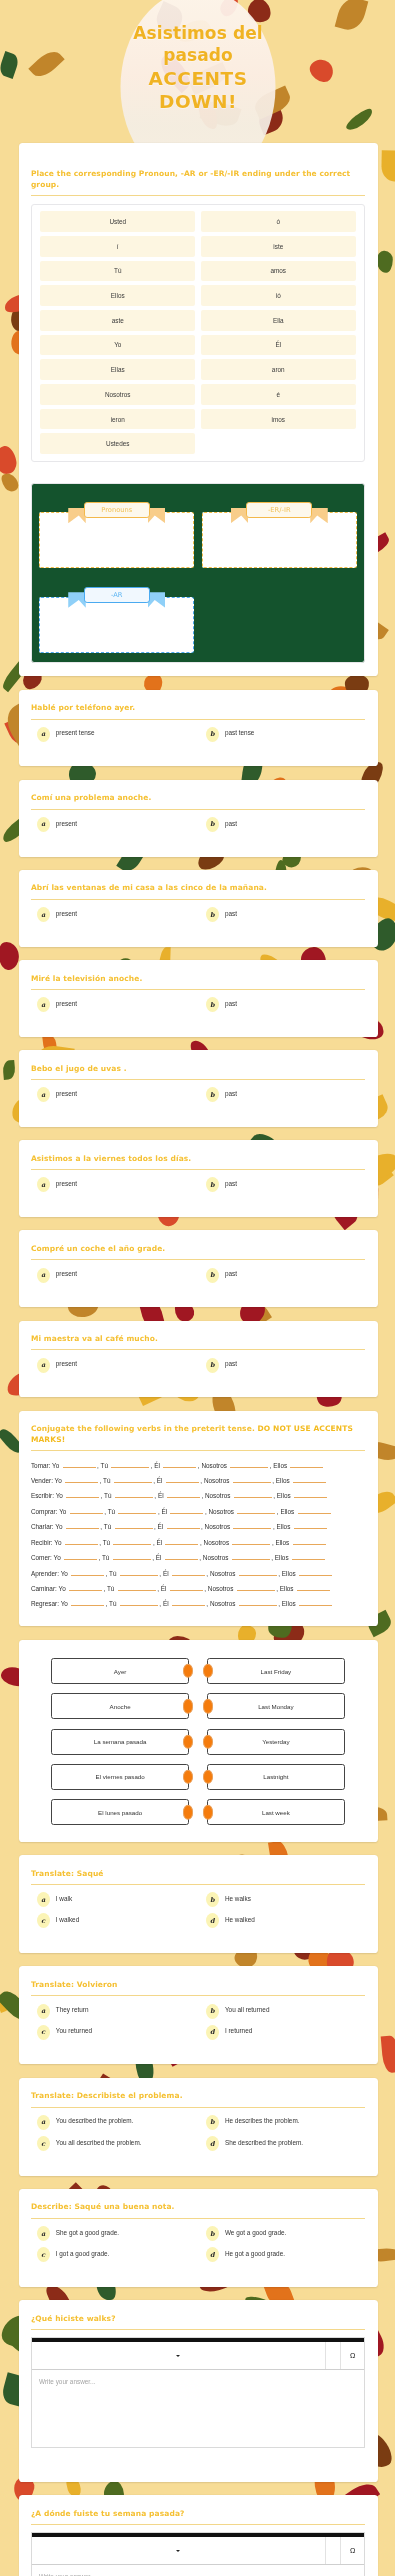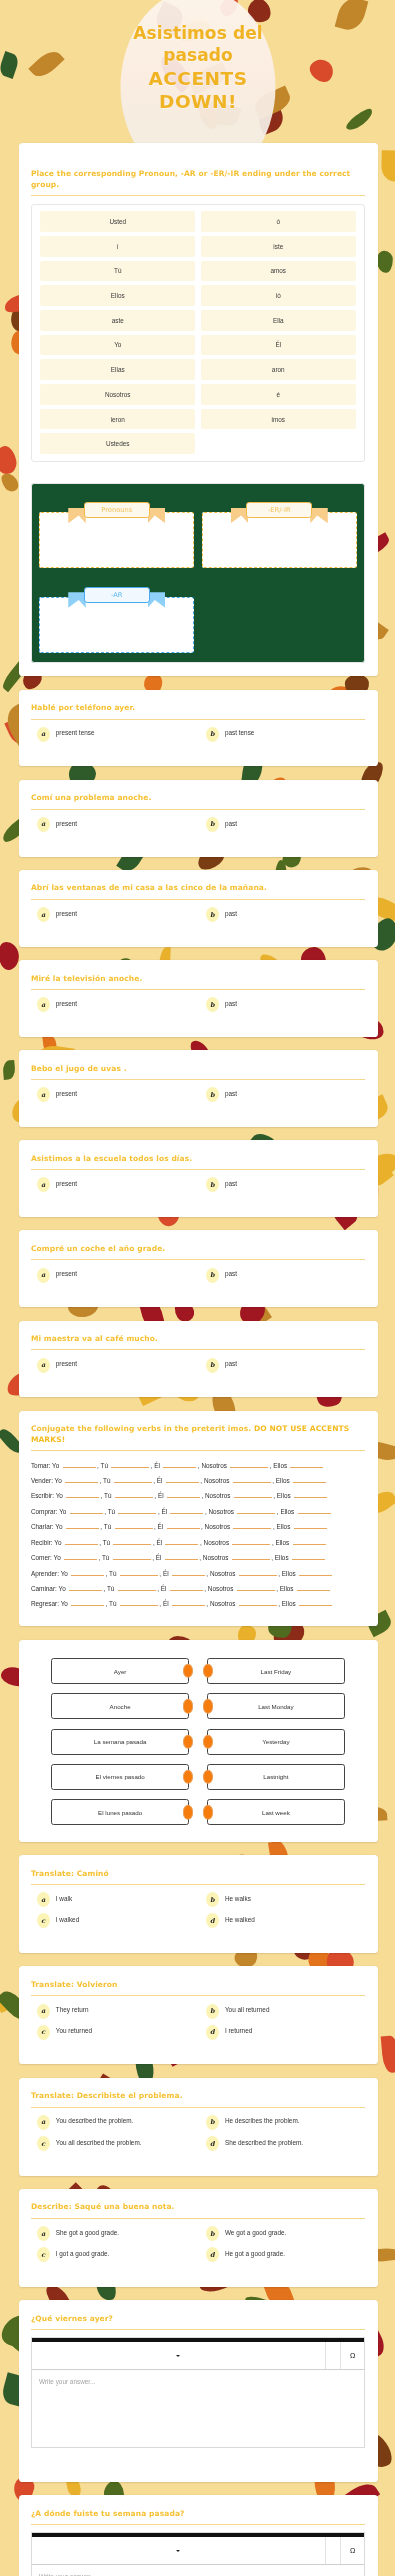--- a/index.html
+++ b/index.html
@@ -647,21 +647,21 @@
             <span class="opt-label">present</span>
           </div>
           <div class="opt">
             <span class="bubble">b</span>
             <span class="opt-label">past</span>
           </div>
         </div>
         <div class="spacer-sm"></div>
       </div>
       <div class="card">
-        <div class="q-title">Asistimos a la escuela  todos los días.</div>
+        <div class="q-title">Asistimos a la viernes  todos los días.</div>
         <div class="q-rule"></div>
         <div class="opts">
           <div class="opt">
             <span class="bubble">a</span>
             <span class="opt-label">present</span>
           </div>
           <div class="opt">
             <span class="bubble">b</span>
             <span class="opt-label">past</span>
           </div>
@@ -694,21 +694,21 @@
           <div class="opt">
             <span class="bubble">b</span>
             <span class="opt-label">past</span>
           </div>
         </div>
         <div class="spacer-sm"></div>
       </div>
     </div>
 
   <div class="card">
-    <div class="q-title"><span>Conjugate the following verbs in the preterit imos. </span><span class="shout">DO NOT USE ACCENTS MARKS!</span></div>
+    <div class="q-title"><span>Conjugate the following verbs in the preterit tense. </span><span class="shout">DO NOT USE ACCENTS MARKS!</span></div>
     <div class="q-rule"></div>
     <div class="conj-list" id="conj-list">
         <div class="conj-row"><span>Tomar</span>: <span>Yo</span> <span class="blank"></span>, <span>Tú</span> <span class="blank w2"></span>, <span>Él</span> <span class="blank"></span>, <span>Nosotros</span> <span class="blank w2"></span>, <span>Ellos</span> <span class="blank"></span></div>
         <div class="conj-row"><span>Vender</span>: <span>Yo</span> <span class="blank"></span>, <span>Tú</span> <span class="blank w2"></span>, <span>Él</span> <span class="blank"></span>, <span>Nosotros</span> <span class="blank w2"></span>, <span>Ellos</span> <span class="blank"></span></div>
         <div class="conj-row"><span>Escribir</span>: <span>Yo</span> <span class="blank"></span>, <span>Tú</span> <span class="blank w2"></span>, <span>Él</span> <span class="blank"></span>, <span>Nosotros</span> <span class="blank w2"></span>, <span>Ellos</span> <span class="blank"></span></div>
         <div class="conj-row"><span>Comprar</span>: <span>Yo</span> <span class="blank"></span>, <span>Tú</span> <span class="blank w2"></span>, <span>Él</span> <span class="blank"></span>, <span>Nosotros</span> <span class="blank w2"></span>, <span>Ellos</span> <span class="blank"></span></div>
         <div class="conj-row"><span>Charlar</span>: <span>Yo</span> <span class="blank"></span>, <span>Tú</span> <span class="blank w2"></span>, <span>Él</span> <span class="blank"></span>, <span>Nosotros</span> <span class="blank w2"></span>, <span>Ellos</span> <span class="blank"></span></div>
         <div class="conj-row"><span>Recibir</span>: <span>Yo</span> <span class="blank"></span>, <span>Tú</span> <span class="blank w2"></span>, <span>Él</span> <span class="blank"></span>, <span>Nosotros</span> <span class="blank w2"></span>, <span>Ellos</span> <span class="blank"></span></div>
         <div class="conj-row"><span>Comer</span>: <span>Yo</span> <span class="blank"></span>, <span>Tú</span> <span class="blank w2"></span>, <span>Él</span> <span class="blank"></span>, <span>Nosotros</span> <span class="blank w2"></span>, <span>Ellos</span> <span class="blank"></span></div>
         <div class="conj-row"><span>Aprender</span>: <span>Yo</span> <span class="blank"></span>, <span>Tú</span> <span class="blank w2"></span>, <span>Él</span> <span class="blank"></span>, <span>Nosotros</span> <span class="blank w2"></span>, <span>Ellos</span> <span class="blank"></span></div>
@@ -757,21 +757,21 @@
         </div>
         <div class="mbox right">
           <span class="mdot"></span>
           <span>Last week</span>
         </div>
       </div>
   </div>
 
   <div id="translate-blocks">
       <div class="card">
-        <div class="q-title">Translate: Caminó</div>
+        <div class="q-title">Translate: Saqué</div>
         <div class="q-rule"></div>
         <div class="opts">
           <div class="opt">
             <span class="bubble">a</span>
             <span class="opt-label">I walk</span>
           </div>
           <div class="opt">
             <span class="bubble">b</span>
             <span class="opt-label">He walks</span>
           </div>
@@ -852,21 +852,21 @@
             <span class="bubble">d</span>
             <span class="opt-label">He got a good grade.</span>
           </div>
         </div>
         <div class="spacer-sm"></div>
       </div>
     </div>
 
   <div id="open-blocks">
       <div class="card">
-        <div class="q-title">¿Qué viernes ayer?</div>
+        <div class="q-title">¿Qué hiciste walks?</div>
         <div class="q-rule"></div>
         <div class="editor">
           <div class="editor-topbar"></div>
           <div class="editor-toolbar">
             <div class="tb-cell tb-style">
               <span class="caret-down"></span>
             </div>
             <div class="tb-cell tb-gap"></div>
             <div class="tb-cell tb-omega">Ω</div>
           </div>

